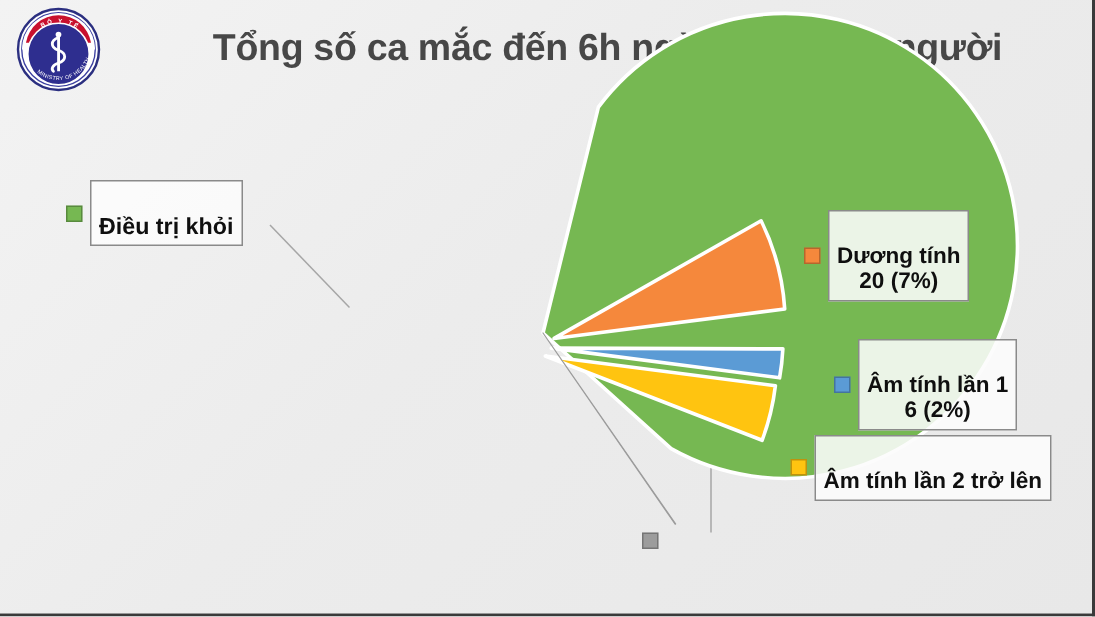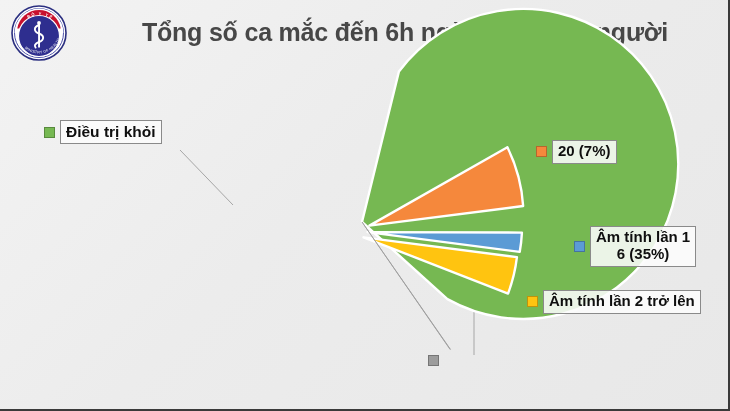--- a/index.html
+++ b/index.html
@@ -69,28 +69,28 @@
     border: 1px solid #8a8a8a;
     background: rgba(252,252,252,0.88);
     padding: 2px 5px 3px 5px;
     text-align: center;
     line-height: 1.12;
     color: #0f0f0f;
     font-size: 15px;
     font-weight: bold;
     white-space: nowrap;
   }
-  .label-box .l1 { display: block; }
+  .label-box .l1 { display: block; margin-top: 20px; }
   .label-box .l2 { display: block; }
 
   
   #label-green   { left: 44px;  top: 120px; }
   #label-green .label-box { font-size: 15.5px; }
   #label-orange  { left: 536px; top: 140px; }
-  #label-blue    { left: 574px; top: 226px; }
+  #label-blue    { left: 556px; top: 226px; }
   #label-yellow  { left: 527px; top: 290px; }
   #label-gray    { left: 428px; top: 355px; }
 </style>
 </head>
 <body>
 
 <div id="stage">
 
   <div id="logo">
     <svg viewBox="0 0 62 58" width="62" height="58">
@@ -151,29 +151,30 @@
   <div class="data-label" id="label-green">
     <span class="swatch" style="background:#76B852"></span>
     <span class="label-box">
       <span class="l1">Điều trị khỏi</span>
     </span>
   </div>
 
   <div class="data-label" id="label-orange">
     <span class="swatch" style="background:#F5883C"></span>
     <span class="label-box">
+      <span class="l1">Dương tính</span>
       <span class="l2">20 (7%)</span>
     </span>
   </div>
 
   <div class="data-label" id="label-blue">
     <span class="swatch" style="background:#5B9BD5"></span>
     <span class="label-box">
       <span class="l1">Âm tính lần 1</span>
-      <span class="l2">6 (35%)</span>
+      <span class="l2">6 (2%)</span>
     </span>
   </div>
 
   <div class="data-label" id="label-yellow">
     <span class="swatch" style="background:#FFC410"></span>
     <span class="label-box">
       <span class="l1">Âm tính lần 2 trở lên</span>
     </span>
   </div>
 

